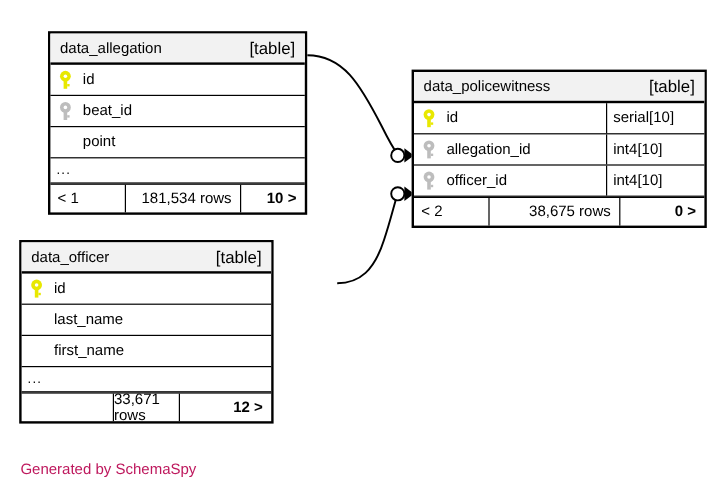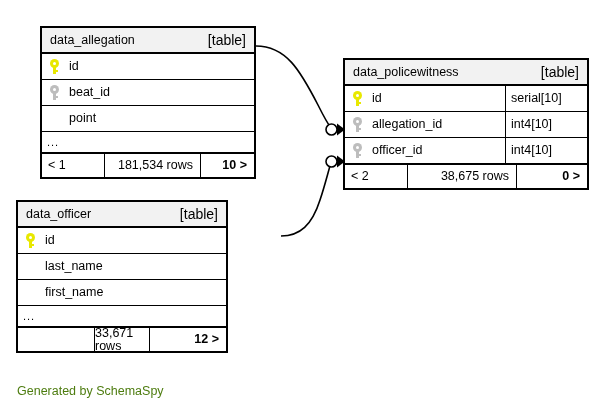--- a/index.html
+++ b/index.html
@@ -218,21 +218,21 @@
     top: 200px;
     width: 212px;
   }
 
   
   #caption {
     position: absolute;
     left: 17px;
     top: 384px;
     font-size: 12.5px;
-    color: #4d7c0f;
+    color: #be185d;
     z-index: 2;
     white-space: nowrap;
   }
 </style>
 </head>
 <body>
 
 <div id="canvas">
 
   <svg id="edges" viewBox="0 0 604 415" width="604" height="415" xmlns="http://www.w3.org/2000/svg">

